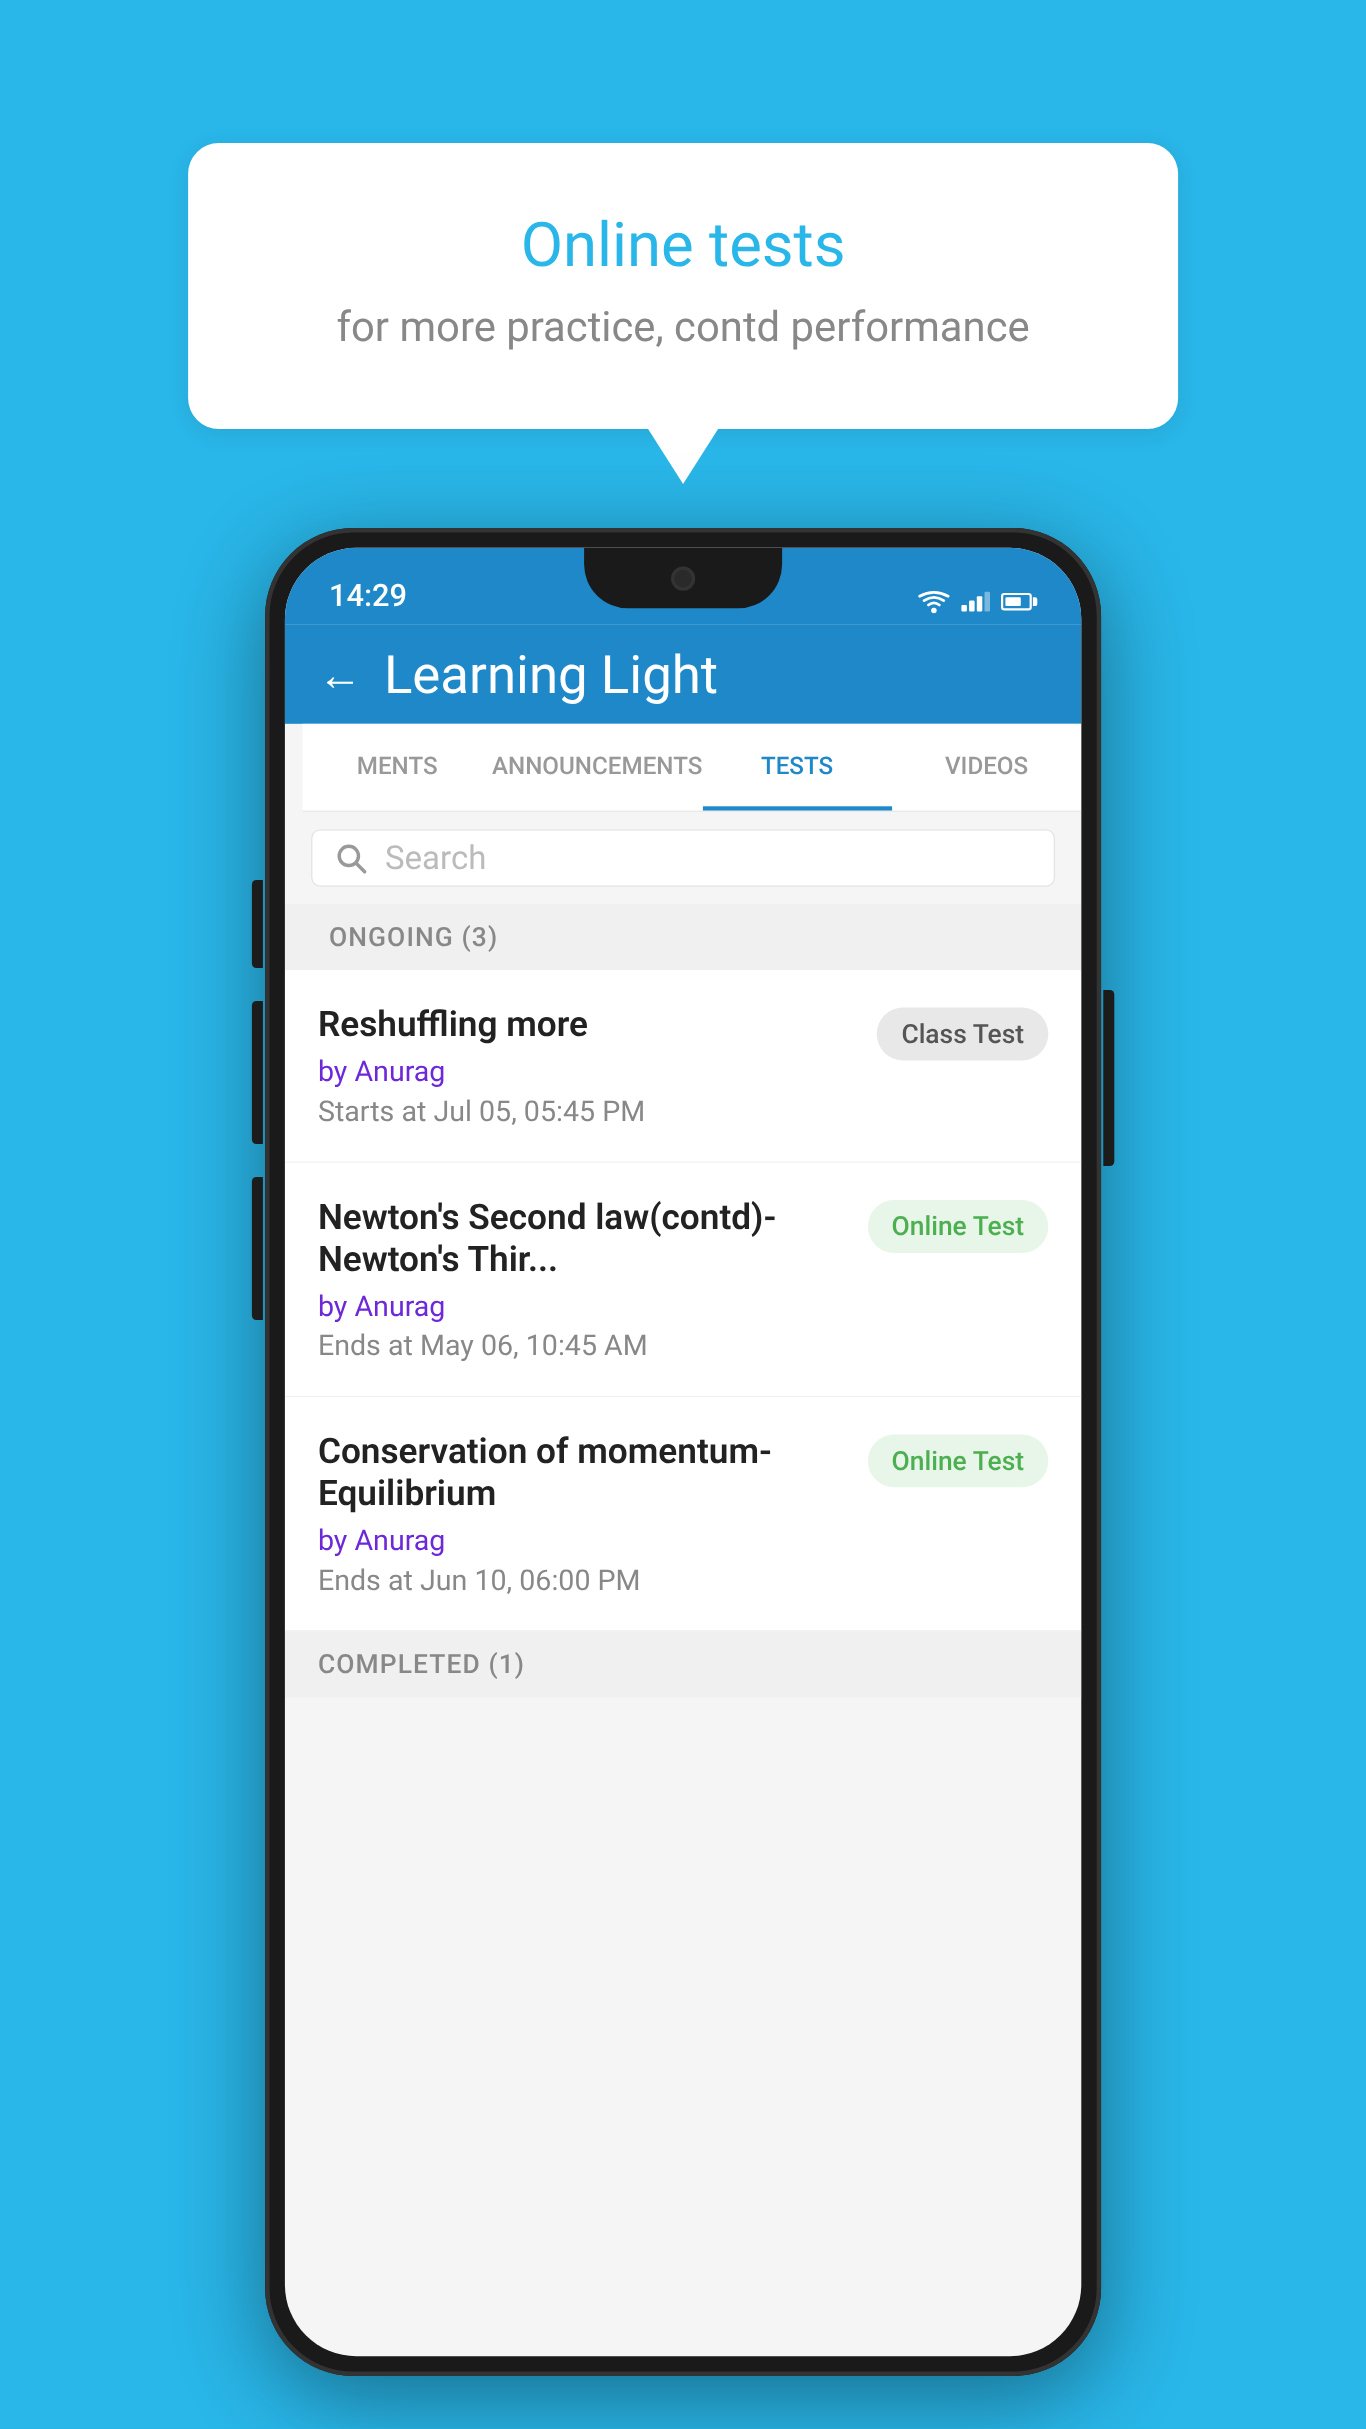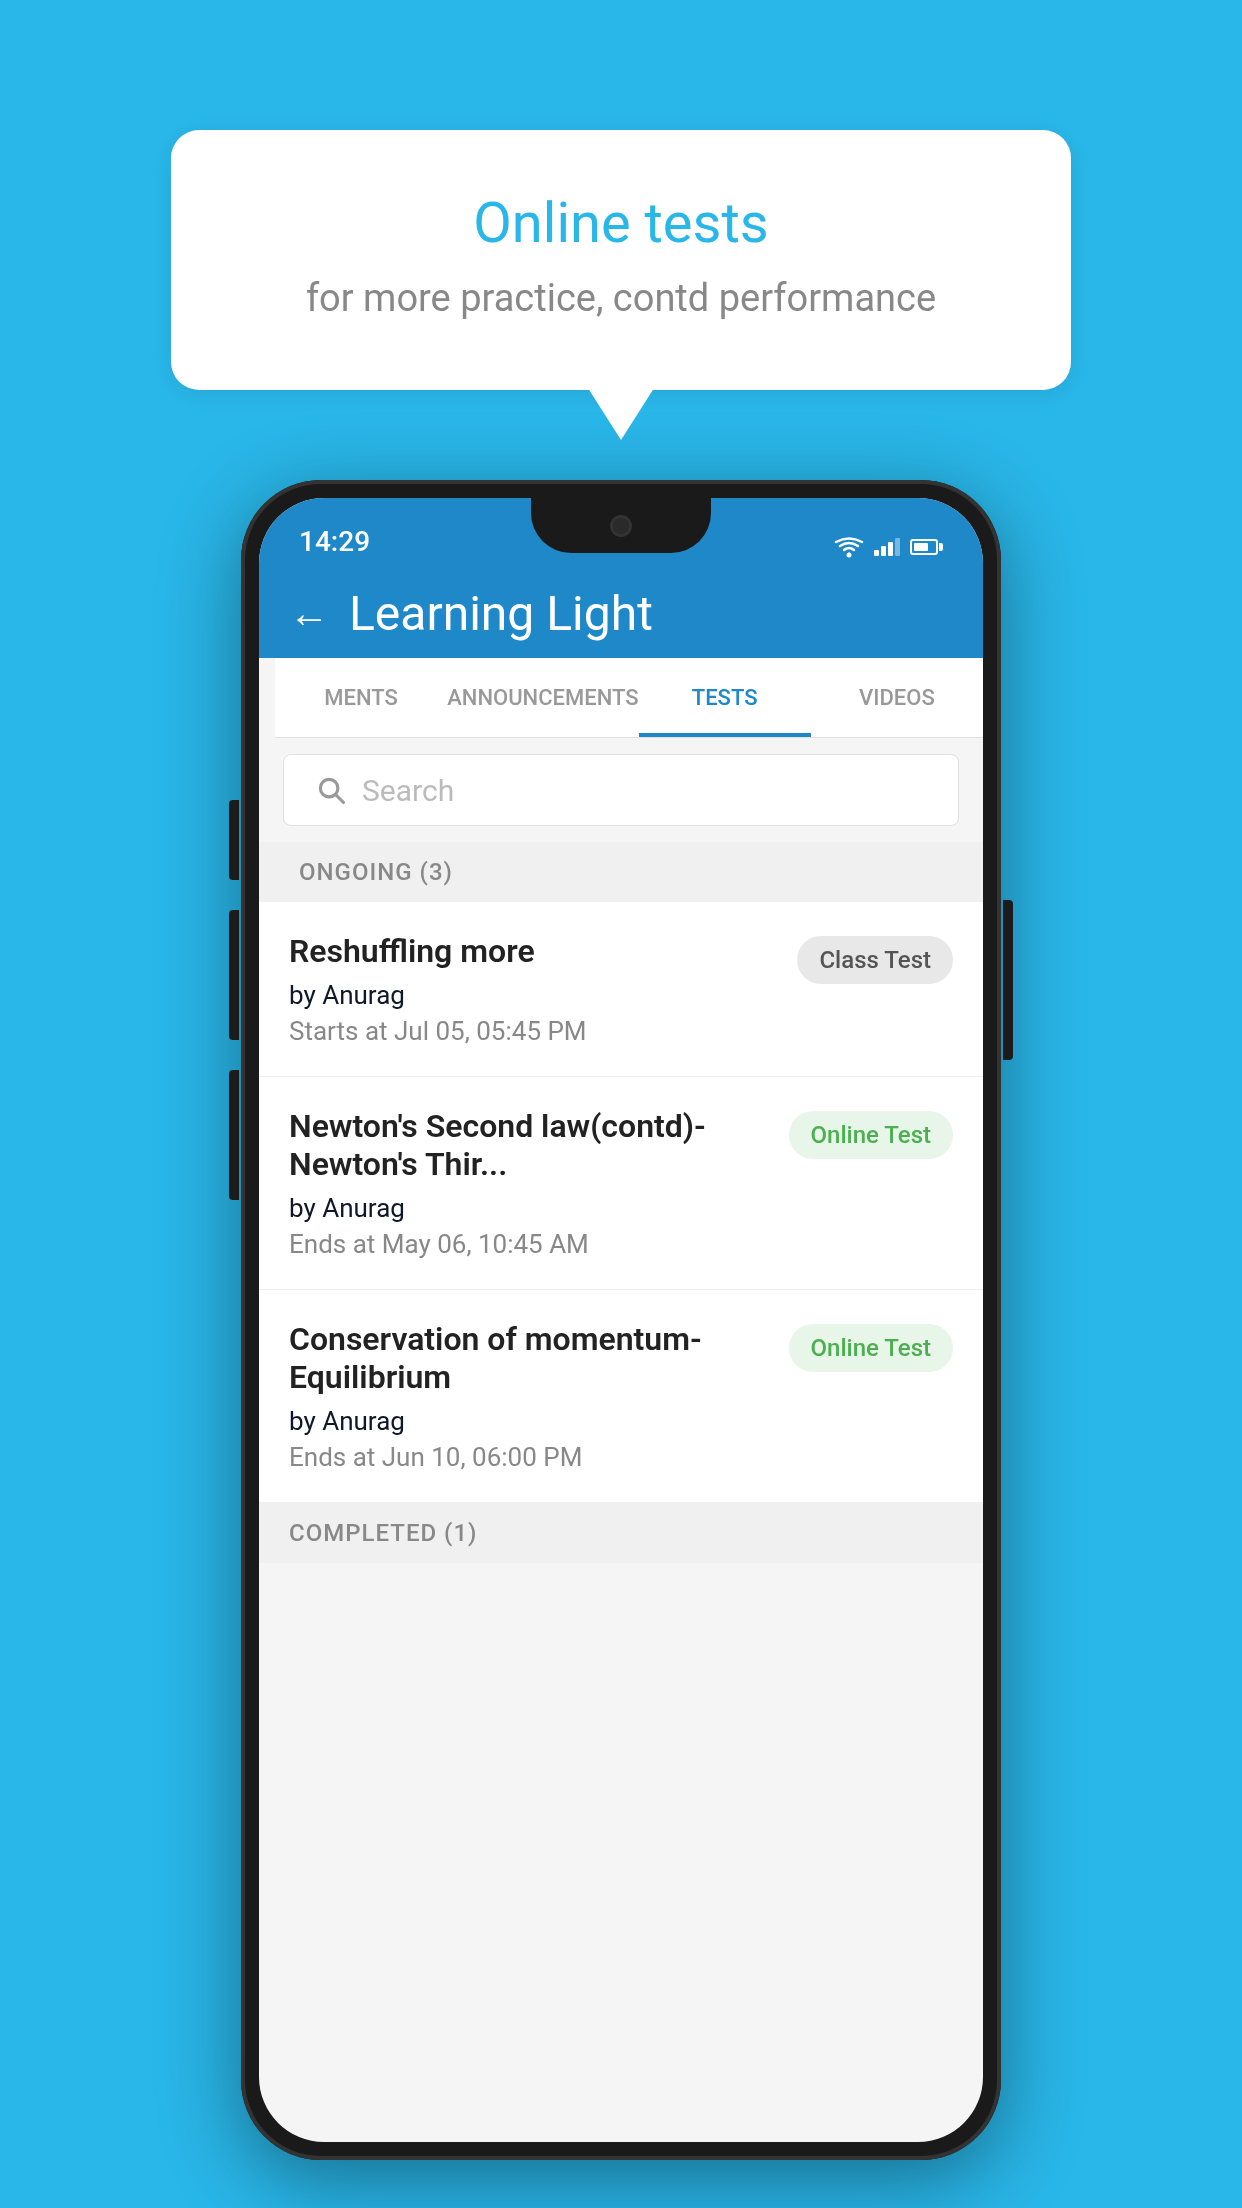--- a/index.html
+++ b/index.html
@@ -240,24 +240,24 @@
     
     .search-bar {
       background: #f5f5f5;
       padding: 16px 24px;
     }
 
     .search-input-wrapper {
       background: white;
       border-radius: 8px;
       border: 1px solid #e0e0e0;
-      height: 72px;
-      display: flex;
-      align-items: center;
-      padding: 0 32px;
+      height: 52px;
+      display: flex;
+      align-items: center;
+      padding: 0 20px;
       gap: 16px;
     }
 
     .search-placeholder {
       font-size: 30px;
       color: #bbb;
     }
 
     
     .section-header {
@@ -290,21 +290,21 @@
 
     .test-name {
       font-size: 32px;
       font-weight: 600;
       color: #222;
       margin-bottom: 10px;
     }
 
     .test-author {
       font-size: 26px;
-      color: #0f172a;
+      color: #6d28d9;
       margin-bottom: 6px;
     }
 
     .test-date {
       font-size: 26px;
       color: #888;
     }
 
     .test-badge {
       border-radius: 30px;

